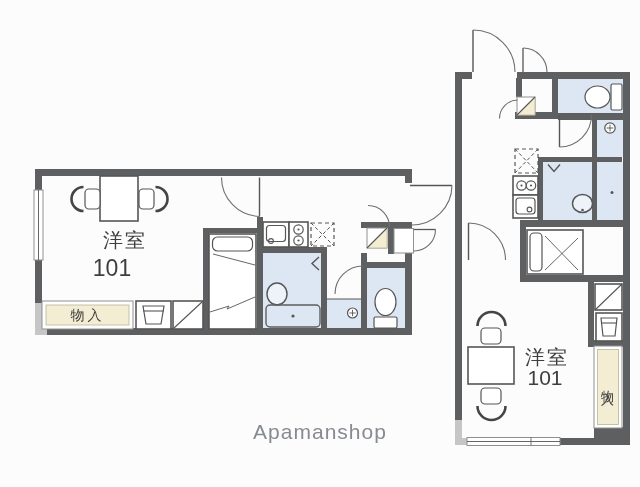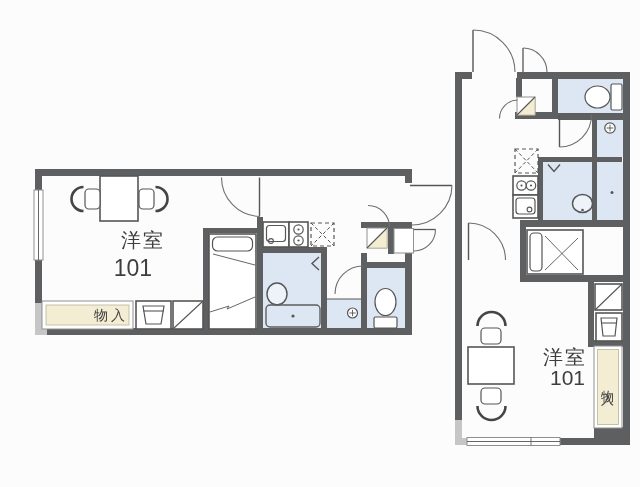--- a/index.html
+++ b/index.html
@@ -13,21 +13,21 @@
   .fx{fill:#fff;stroke:var(--line,#565656);stroke-width:1.6;}
   .fx2{fill:#fff;stroke:var(--line,#565656);stroke-width:1.2;}
   .fxb{fill:#eef3fa;stroke:var(--line,#565656);stroke-width:1.4;}
   .ln{stroke:var(--line,#565656);stroke-width:1.1;fill:none;}
   .arc{stroke:var(--door,#6f6f6f);stroke-width:1.1;fill:none;}
   .dash{stroke:var(--line,#565656);stroke-width:1.2;fill:none;stroke-dasharray:4 3;}
   .dashx{stroke:var(--line,#565656);stroke-width:1;fill:none;stroke-dasharray:3.5 2.5;}
   .dot{fill:var(--line,#565656);}
   .thin{stroke:#8f8f8f;stroke-width:1;fill:#fff;}
   .txt{position:absolute;color:var(--text,#3e3e3e);line-height:1;white-space:nowrap;}
-  .txt.c{text-align:right;}
+  .txt.c{text-align:center;}
   .vert{writing-mode:vertical-rl;text-orientation:upright;}
   .watermark{position:absolute;color:var(--watermark,#878b90);letter-spacing:1px;}
 </style>
 </head>
 <body>
 
 <div class="stage">
 <svg width="640" height="487" viewBox="0 0 640 487">
 
   <g>
@@ -278,13 +278,14 @@
 </svg>
 
 <div class="txt c" style="left:85px;top:230px;width:80px;font-size:20px;letter-spacing:2px;">洋室</div>
 <div class="txt c" style="left:72px;top:257px;width:80px;font-size:23px;">101</div>
 <div class="txt c" style="left:47px;top:308px;width:81px;font-size:14px;letter-spacing:3px;">物入</div>
 
 <div class="txt c" style="left:507px;top:347px;width:80px;font-size:20px;letter-spacing:2px;">洋室</div>
 <div class="txt c" style="left:505px;top:367px;width:80px;font-size:21px;">101</div>
 <div class="txt vert" style="left:601px;top:380px;height:50px;font-size:13px;letter-spacing:2px;">物入</div>
 
+<div class="watermark c txt" style="left:210px;top:421px;width:220px;text-align:center;font-size:21px;color:var(--watermark,#878b90);">Apamanshop</div>
 </div>
 
 </body></html>

